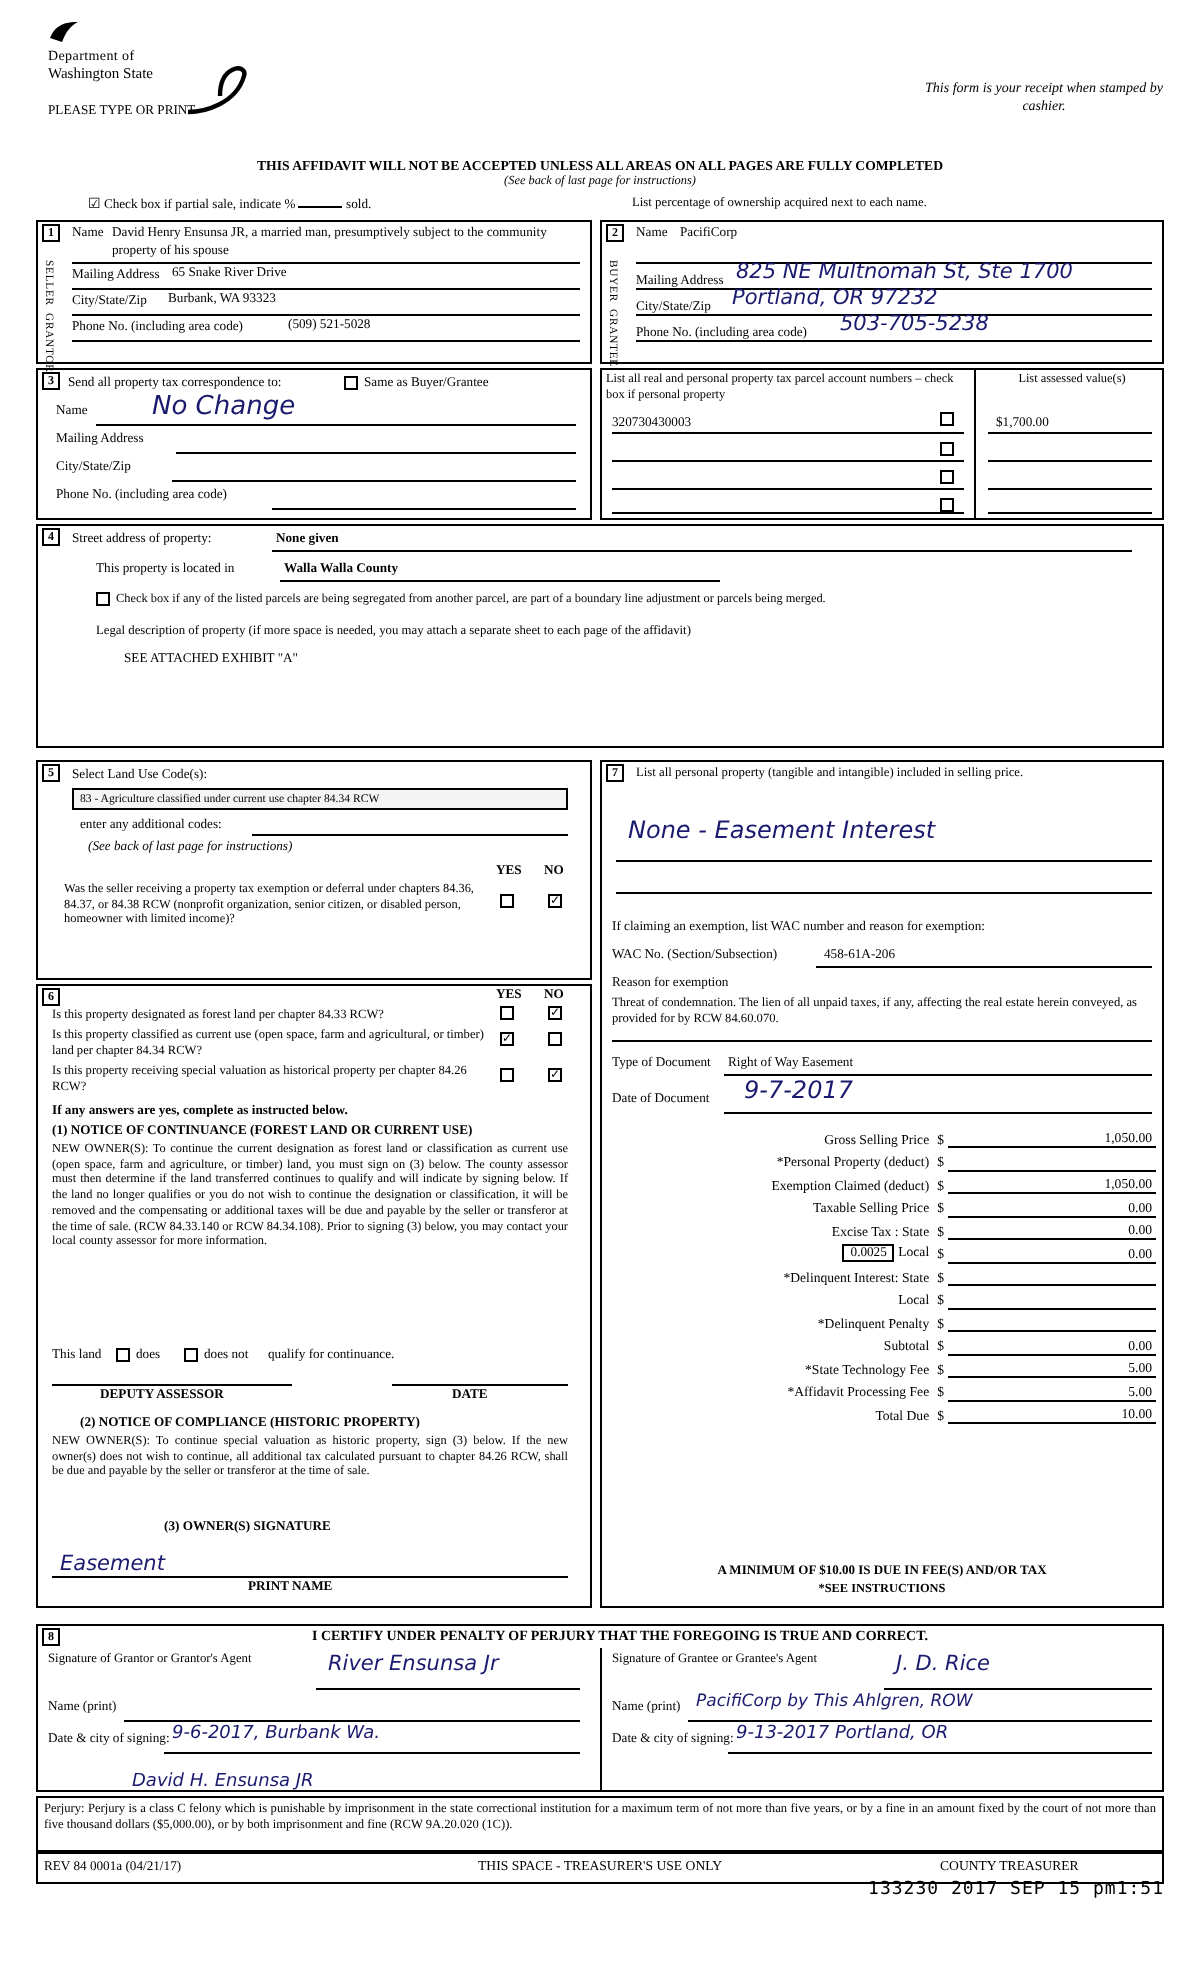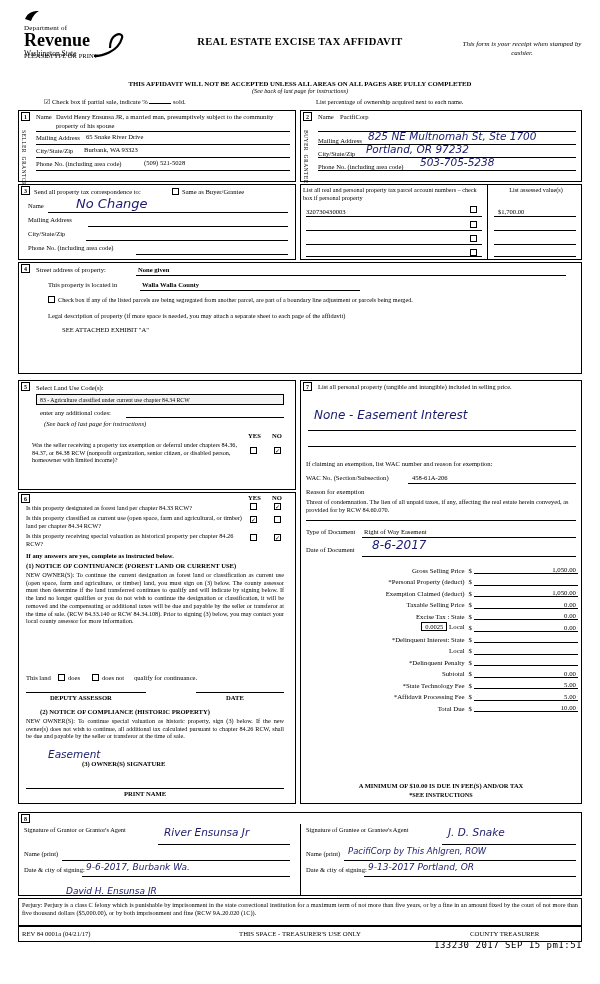--- a/index.html
+++ b/index.html
@@ -56,33 +56,31 @@
 <div class="page">
 
   <div class="hdr">
     <div class="bird">
       <svg width="16" height="12" viewBox="0 0 16 12">
           <path d="M1 9 C4 2, 9 1, 15 1 C11 3, 9 6, 7 11 Z" fill="#000"></path>
         </svg>
     </div>
     <div class="logo">
       <div class="dept">Department of</div>
-      <div class="rev">Revenue</div>
       <div class="wash">Washington State</div>
     </div>
     <div class="logo-swoosh">
       <svg width="34" height="26" viewBox="0 0 34 26">
           <path d="M2 24 C10 24, 26 20, 30 6 C31 3, 28 1, 24 3 C20 5, 18 10, 18 16" stroke="#000" stroke-width="2.2" fill="none"></path>
         </svg>
     </div>
 
     <div class="typeprint">PLEASE TYPE OR PRINT</div>
 
     <div class="title-block">
-      <div class="t1">REAL ESTATE EXCISE TAX AFFIDAVIT</div>
     </div>
     <div class="receipt">
       <span>This form is your receipt when stamped by cashier.</span>
     </div>
   </div>
 
   <div style="position:absolute;left:18px;top:80px;width:564px;text-align:center;">
     <div class="bold" style="font-size:6.8px">THIS AFFIDAVIT WILL NOT BE ACCEPTED UNLESS ALL AREAS ON ALL PAGES ARE FULLY COMPLETED</div>
     <div class="ital" style="font-size:6.2px">(See back of last page for instructions)</div>
   </div>
@@ -239,21 +237,21 @@
 
   <div class="uline" style="left:26px; top:692px; width:120px;"></div>
   <div class="uline" style="left:196px; top:692px; width:88px;"></div>
   <div class="fl bold" style="left:50px; top:694px;"><span>DEPUTY ASSESSOR</span></div>
   <div class="fl bold" style="left:226px; top:694px;"><span>DATE</span></div>
 
   <div class="fl bold" style="left:40px; top:708px;"><span>(2) NOTICE OF COMPLIANCE (HISTORIC PROPERTY)</span></div>
   <div style="position:absolute;left:26px;top:717px;width:258px;font-size:6.2px;line-height:7.7px;text-align:justify;">NEW OWNER(S): To continue special valuation as historic property, sign (3) below. If the new owner(s) does not wish to continue, all additional tax calculated pursuant to chapter 84.26 RCW, shall be due and payable by the seller or transferor at the time of sale.</div>
 
   <div class="fl bold" style="left:82px; top:760px;"><span>(3) OWNER(S) SIGNATURE</span></div>
-  <div class="hand" style="position:absolute;left:30px;top:748px;margin-left:18px;">Easement</div>
+  <div class="hand" style="position:absolute;left:30px;top:776px;">Easement</div>
   <div class="uline" style="left:26px; top:788px; width:258px;"></div>
   <div class="fl bold" style="left:124px; top:790px;"><span>PRINT NAME</span></div>
 
   <div class="bx" style="left:300px; top:380px; width:282px; height:424px;"></div>
   <div class="num" style="left:303px; top:382px;">7</div>
   <div style="position:absolute;left:318px;top:383px;width:258px;font-size:6.4px;line-height:8px;">List all personal property (tangible and intangible) included in selling price.</div>
   <div class="hand" style="position:absolute;left:314px;top:408px;font-size:12px;">None - Easement Interest</div>
   <div class="uline" style="left:308px; top:430px; width:268px;"></div>
   <div class="uline" style="left:308px; top:446px; width:268px;"></div>
 
@@ -264,21 +262,21 @@
 
   <div class="fl" style="left:306px; top:488px;"><span>Reason for exemption</span></div>
   <div style="position:absolute;left:306px;top:498px;width:270px;font-size:6.3px;line-height:8px;">Threat of condemnation. The lien of all unpaid taxes, if any, affecting the real estate herein conveyed, as provided for by RCW 84.60.070.</div>
   <div class="uline" style="left:306px; top:520px; width:270px;"></div>
 
   <div class="fl" style="left:306px; top:528px;"><span>Type of Document</span></div>
   <div class="fl" style="left:364px; top:528px;"><span>Right of Way Easement</span></div>
   <div class="uline" style="left:362px; top:537px; width:214px;"></div>
 
   <div class="fl" style="left:306px; top:546px;"><span>Date of Document</span></div>
-  <div class="hand" style="position:absolute;left:372px; top:538px; font-size:12px;">8-6-2017</div>
+  <div class="hand" style="position:absolute;left:372px; top:538px; font-size:12px;">9-7-2017</div>
   <div class="uline" style="left:362px; top:556px; width:214px;"></div>
 
   <table class="money" style="left:306px; top:562px; width:272px;">
     <tbody>
       <tr>
           <td class="lab">Gross Selling Price</td>
           <td class="dollar">$</td>
           <td class="val">1,050.00</td>
         </tr>
       <tr>
@@ -345,29 +343,30 @@
           <td class="val">10.00</td>
         </tr>
     </tbody>
   </table>
 
   <div style="position:absolute;left:306px;top:782px;width:270px;text-align:center;font-size:6.5px;font-weight:bold;">A MINIMUM OF $10.00 IS DUE IN FEE(S) AND/OR TAX</div>
   <div style="position:absolute;left:306px;top:791px;width:270px;text-align:center;font-size:6.2px;font-weight:bold;">*SEE INSTRUCTIONS</div>
 
   <div class="bx" style="left:18px; top:812px; width:564px; height:84px;"></div>
   <div class="num" style="left:21px; top:814px;">8</div>
+  <div style="position:absolute;left:40px;top:814px;width:540px;text-align:center;font-size:7px;font-weight:bold;">I CERTIFY UNDER PENALTY OF PERJURY THAT THE FOREGOING IS TRUE AND CORRECT.</div>
 
   <div style="position:absolute;left:300px;top:824px;height:72px;border-left:1px solid #000;width:0;"></div>
 
   <div style="position:absolute;left:24px;top:826px;width:130px;font-size:6.4px;line-height:8px;">Signature of Grantor or Grantor's Agent</div>
   <div class="hand" style="position:absolute;left:164px;top:826px;">River Ensunsa Jr</div>
   <div class="uline" style="left:158px; top:844px; width:132px;"></div>
 
   <div style="position:absolute;left:306px;top:826px;width:130px;font-size:6.4px;line-height:8px;">Signature of Grantee or Grantee's Agent</div>
-  <div class="hand" style="position:absolute;left:448px;top:826px;">J. D. Snake</div>
+  <div class="hand" style="position:absolute;left:448px;top:826px;">J. D. Rice</div>
   <div class="uline" style="left:442px; top:844px; width:134px;"></div>
 
   <div class="fl" style="left:24px; top:850px;"><span>Name (print)</span></div>
   <div class="hand2" style="position:absolute;left:66px;top:886px;">David H. Ensunsa JR</div>
   <div class="uline" style="left:62px; top:860px; width:228px;"></div>
 
   <div class="fl" style="left:306px; top:850px;"><span>Name (print)</span></div>
   <div class="hand2" style="position:absolute;left:348px;top:846px;font-size:8.5px;">PacifiCorp by This Ahlgren, ROW</div>
   <div class="uline" style="left:344px; top:860px; width:232px;"></div>
 

